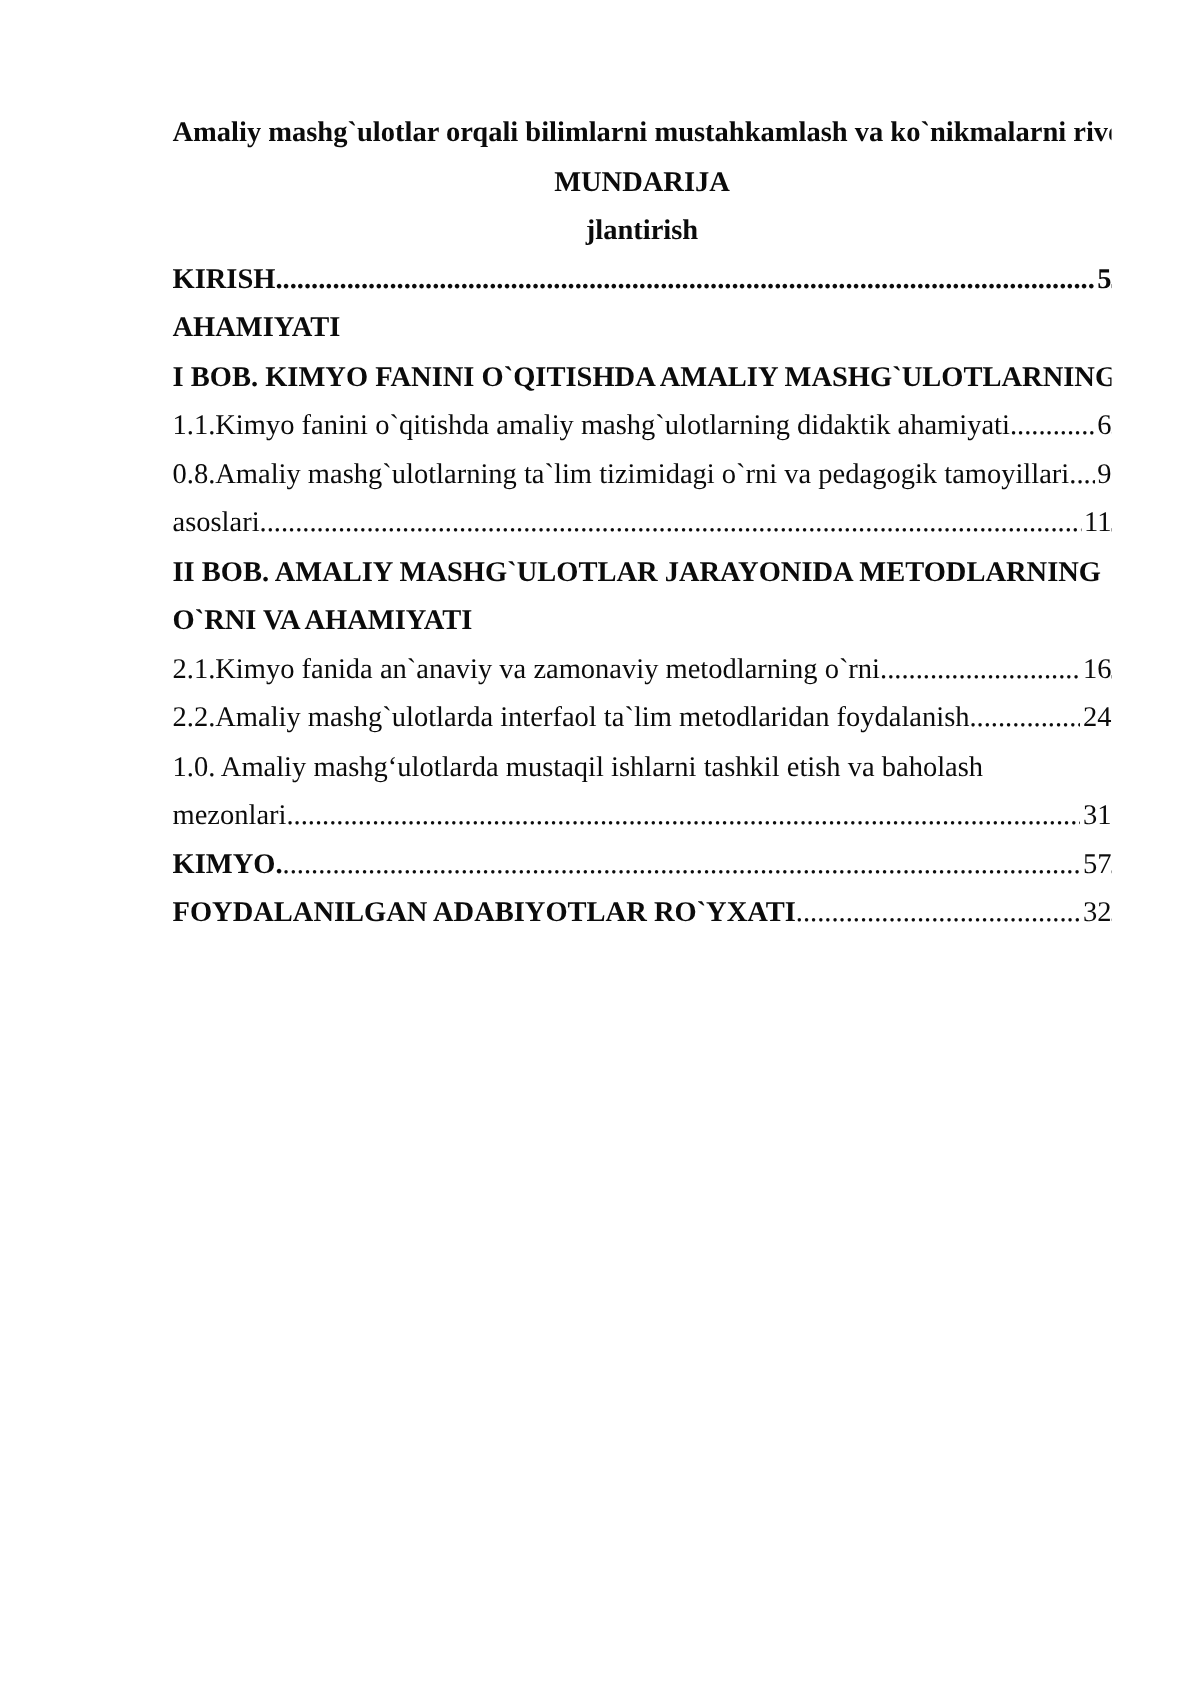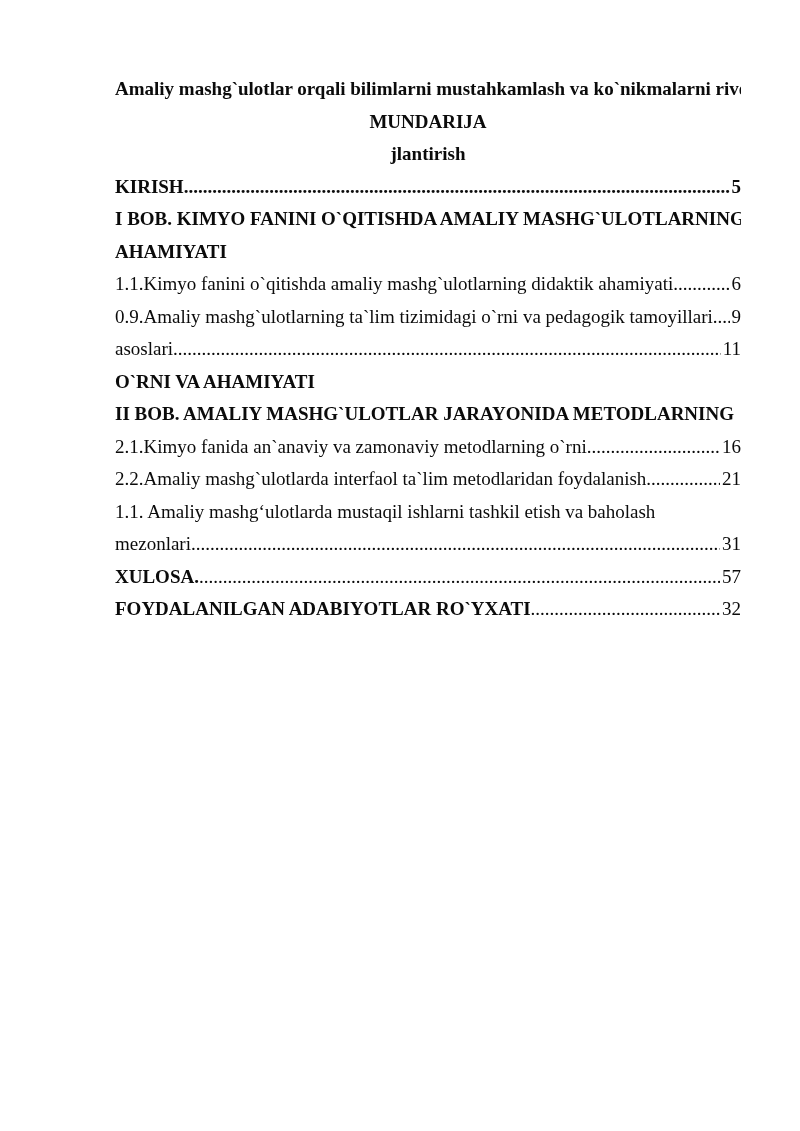--- a/index.html
+++ b/index.html
@@ -54,28 +54,28 @@
 </head>
 <body>
 
 <div class="page">
   <div class="content">
     <div class="row bold center">Amaliy mashg`ulotlar orqali bilimlarni mustahkamlash va ko`nikmalarni rivo</div>
     <div class="row bold center">MUNDARIJA</div>
     <div class="row bold center">jlantirish</div>
     <div id="toc-list">
         <div class="row bold"><span class="lbl">KIRISH</span><span class="dots">........................................................................................................................................................................</span><span class="pg">5</span></div>
+        <div class="row bold">AHAMIYATI</div>
         <div class="row bold">I BOB. KIMYO FANINI O`QITISHDA AMALIY MASHG`ULOTLARNING</div>
-        <div class="row bold">AHAMIYATI</div>
         <div class="row"><span class="lbl">1.1.Kimyo fanini o`qitishda amaliy mashg`ulotlarning didaktik ahamiyati</span><span class="dots">........................................................................................................................................................................</span><span class="pg">6</span></div>
-        <div class="row"><span class="lbl">0.9.Amaliy mashg`ulotlarning ta`lim tizimidagi o`rni va pedagogik tamoyillari</span><span class="dots">........................................................................................................................................................................</span><span class="pg">9</span></div>
+        <div class="row"><span class="lbl">0.8.Amaliy mashg`ulotlarning ta`lim tizimidagi o`rni va pedagogik tamoyillari</span><span class="dots">........................................................................................................................................................................</span><span class="pg">9</span></div>
         <div class="row"><span class="lbl">asoslari</span><span class="dots">........................................................................................................................................................................</span><span class="pg">11</span></div>
+        <div class="row bold">II BOB. AMALIY MASHG`ULOTLAR JARAYONIDA METODLARNING</div>
         <div class="row bold">O`RNI VA AHAMIYATI</div>
-        <div class="row bold">II BOB. AMALIY MASHG`ULOTLAR JARAYONIDA METODLARNING</div>
         <div class="row"><span class="lbl">2.1.Kimyo fanida an`anaviy va zamonaviy metodlarning o`rni</span><span class="dots">........................................................................................................................................................................</span><span class="pg">16</span></div>
-        <div class="row"><span class="lbl">2.2.Amaliy mashg`ulotlarda interfaol ta`lim metodlaridan foydalanish</span><span class="dots">........................................................................................................................................................................</span><span class="pg">21</span></div>
-        <div class="row">1.1. Amaliy mashgʻulotlarda mustaqil ishlarni tashkil etish va baholash</div>
+        <div class="row"><span class="lbl">2.2.Amaliy mashg`ulotlarda interfaol ta`lim metodlaridan foydalanish</span><span class="dots">........................................................................................................................................................................</span><span class="pg">24</span></div>
+        <div class="row">1.0. Amaliy mashgʻulotlarda mustaqil ishlarni tashkil etish va baholash</div>
         <div class="row"><span class="lbl">mezonlari</span><span class="dots">........................................................................................................................................................................</span><span class="pg">31</span></div>
-        <div class="row"><span class="lbl bold">XULOSA.</span><span class="dots">........................................................................................................................................................................</span><span class="pg">57</span></div>
+        <div class="row"><span class="lbl bold">KIMYO.</span><span class="dots">........................................................................................................................................................................</span><span class="pg">57</span></div>
         <div class="row"><span class="lbl bold">FOYDALANILGAN ADABIYOTLAR RO`YXATI</span><span class="dots">........................................................................................................................................................................</span><span class="pg">32</span></div>
       </div>
   </div>
 </div>
 
 </body></html>

